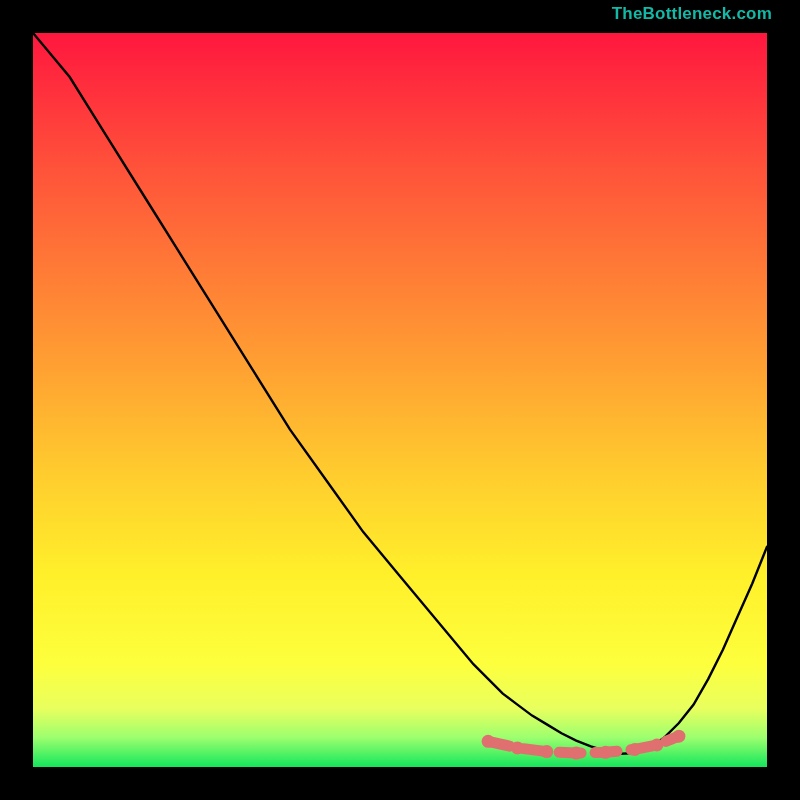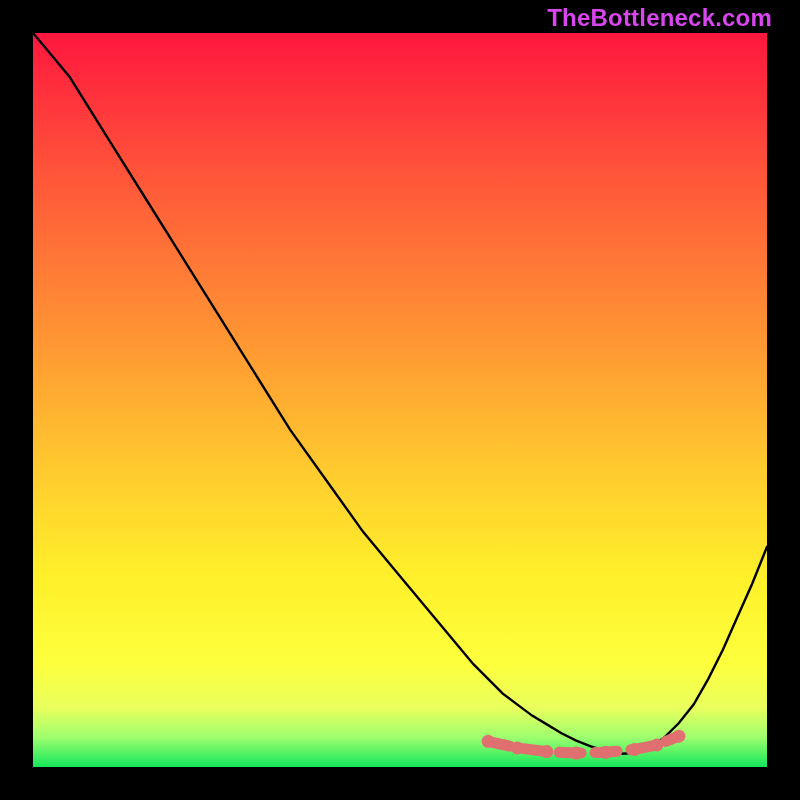--- a/index.html
+++ b/index.html
@@ -49,23 +49,23 @@
   .curve-svg {
     position: absolute;
     inset: 0;
     width: 734px;
     height: 734px;
   }
   .watermark {
     position: absolute;
     top: 4px;
     right: 28px;
-    font-size: 24px;
+    font-size: 17px;
     font-weight: 600;
-    color: #d946ef;
+    color: #14b8a6;
     letter-spacing: 0.2px;
   }
 </style>
 </head>
 <body>
 
 <div class="frame">
 
   <div class="plot-area">
     <div class="gradient"></div>

